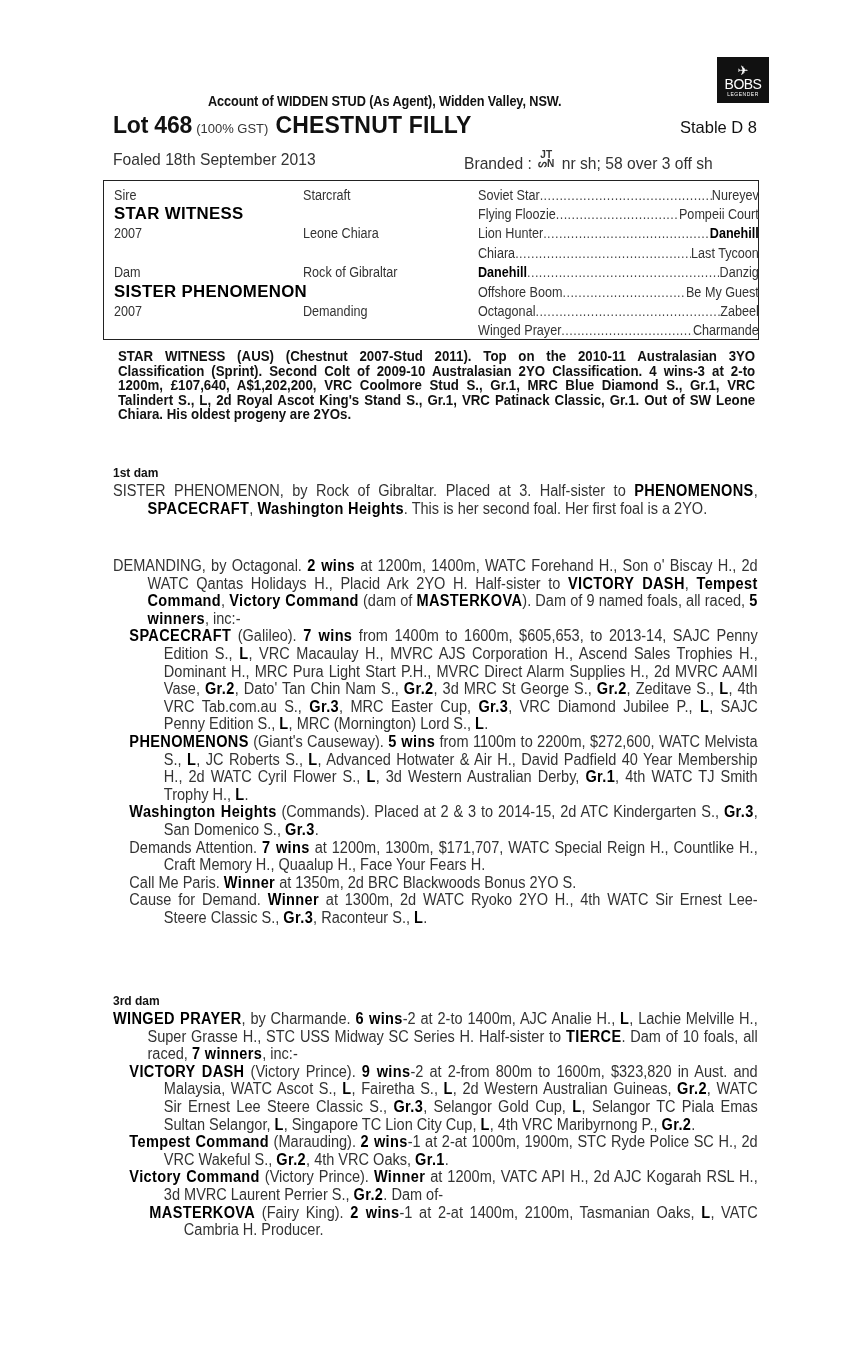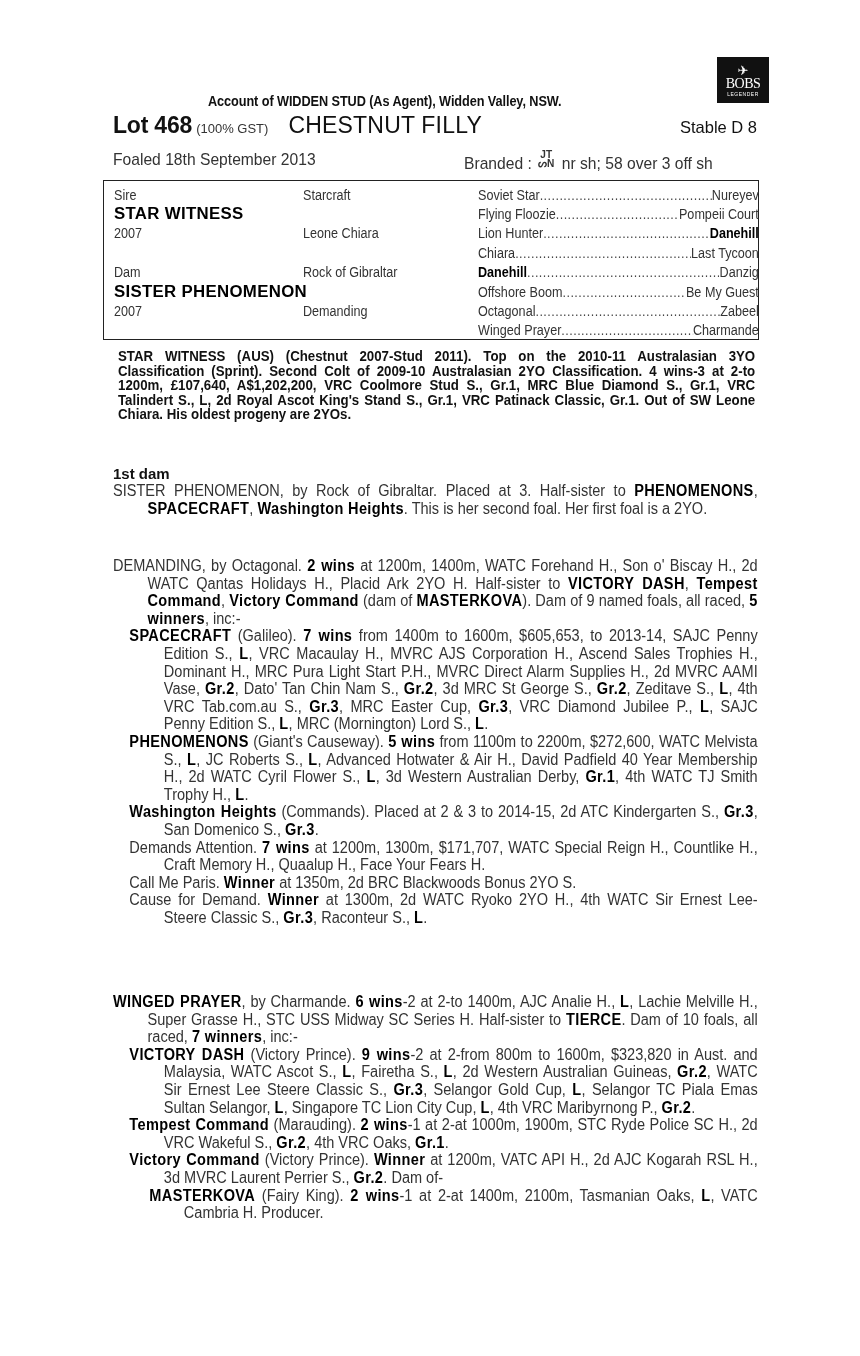--- a/index.html
+++ b/index.html
@@ -1,39 +1,39 @@
 <!DOCTYPE html>
 <html><head>
 <meta charset="utf-8">
 <style>
   html, body { margin:0; padding:0; background:#ffffff; }
   body { width:860px; height:1356px; position:relative; overflow:hidden; color:#111; font-family:"Liberation Sans", sans-serif; }
   .logo { position:absolute; left:717px; top:57px; width:52px; height:46px; background:#111; color:#fff; display:flex; flex-direction:column; align-items:center; justify-content:center; }
   .logo .bird { font-size:13px; line-height:13px; margin-top:2px; }
-  .logo .brand { font-family:Liberation Serif, serif; font-size:14px; line-height:14px; letter-spacing:-0.5px; }
+  .logo .brand { font-family:Liberation Sans, sans-serif; font-size:14px; line-height:14px; letter-spacing:-0.5px; }
   .logo .sub { font-size:5px; line-height:7px; letter-spacing:0.5px; }
   .account { position:absolute; left:208px; top:92px; font-size:15.5px; font-weight:bold; transform:scaleX(0.82); transform-origin:left top; white-space:nowrap; letter-spacing:-0.1px; }
   .lotline { position:absolute; left:113px; top:112px; width:644px; height:30px; white-space:nowrap; }
   .lot { font-size:23px; font-weight:900; letter-spacing:-0.2px; }
   .gst { font-size:13px; color:#333; margin-left:4px; }
-  .title { font-size:23px; font-weight:400; margin-left:20px; letter-spacing:0.2px; }
+  .title { font-size:23px; font-weight:700; margin-left:7px; letter-spacing:0.2px; }
   .stable { position:absolute; right:0; top:6px; font-size:16.5px; font-weight:normal; }
   .foaled { position:absolute; left:113px; top:150px; font-size:17px; color:#333; transform:scaleX(0.92); transform-origin:left top; white-space:nowrap; }
   .branded { position:absolute; left:464px; top:150px; font-size:17px; color:#333; transform:scaleX(0.92); transform-origin:left top; white-space:nowrap; }
   .brandmark { display:inline-block; font-size:11px; font-weight:bold; line-height:9px; vertical-align:2px; text-align:center; margin:0 8px 0 2px; }
   .ped { position:absolute; left:103px; top:180px; width:656px; height:160px; border:1.5px solid #222; box-sizing:border-box; }
   .ped .cell { position:absolute; font-size:14px; color:#333; white-space:nowrap; transform:scaleX(0.9); transform-origin:left top; }
   .ped .big { font-size:16px; font-weight:900; color:#000; transform:scaleX(1.05); letter-spacing:0.3px; }
   .gg { position:absolute; left:374px; width:281px; font-size:14px; color:#333; display:flex; white-space:nowrap; transform:scaleX(0.9); transform-origin:left top; width:312px; }
   .gg .dots { flex:1; overflow:hidden; color:#444; letter-spacing:0.5px; }
   .gg .dots::after { content:"................................................................................................"; }
   .gg b { color:#000; font-weight:900; }
   .sirebio { position:absolute; left:118px; top:349px; width:720px; font-size:15px; font-weight:bold; line-height:14.5px; text-align:justify; transform:scaleX(0.885); transform-origin:left top; color:#111; }
   .section { position:absolute; left:113px; width:645px; font-size:16px; line-height:17.6px; color:#333; }
-  .section h3 { margin:0; font-size:15px; font-weight:900; color:#111; line-height:17px; }
+  .section h3 { margin:0; font-size:12px; font-weight:900; color:#111; line-height:17px; }
   .para { text-align:justify; padding-left:38px; text-indent:-38px; white-space:normal; }
   .para.l1 { padding-left:56px; text-indent:-38px; }
   .para.l2 { padding-left:78px; text-indent:-38px; }
   .b { font-weight:900; color:#000; font-family:"Liberation Sans", sans-serif; letter-spacing:0.4px; }
   .inner { width:710px; transform:scaleX(0.908); transform-origin:left top; }
 </style>
 </head>
 <body>
 
 <div class="logo">
@@ -126,20 +126,21 @@
         <div class="para l1"><span class="b">PHENOMENONS</span> (Giant's Causeway). <span class="b">5 wins</span> from 1100m to 2200m, $272,600, WATC Melvista S., <span class="b">L</span>, JC Roberts S., <span class="b">L</span>, Advanced Hotwater &amp; Air H., David Padfield 40 Year Membership H., 2d WATC Cyril Flower S., <span class="b">L</span>, 3d Western Australian Derby, <span class="b">Gr.1</span>, 4th WATC TJ Smith Trophy H., <span class="b">L</span>.</div>
         <div class="para l1"><span class="b">Washington Heights</span> (Commands). Placed at 2 &amp; 3 to 2014-15, 2d ATC Kindergarten S., <span class="b">Gr.3</span>, San Domenico S., <span class="b">Gr.3</span>.</div>
         <div class="para l1">Demands Attention. <span class="b">7 wins</span> at 1200m, 1300m, $171,707, WATC Special Reign H., Countlike H., Craft Memory H., Quaalup H., Face Your Fears H.</div>
         <div class="para l1">Call Me Paris. <span class="b">Winner</span> at 1350m, 2d BRC Blackwoods Bonus 2YO S.</div>
         <div class="para l1">Cause for Demand. <span class="b">Winner</span> at 1300m, 2d WATC Ryoko 2YO H., 4th WATC Sir Ernest Lee-Steere Classic S., <span class="b">Gr.3</span>, Raconteur S., <span class="b">L</span>.</div>
       </div>
   </div>
 </div>
 
 <div class="section" style="top:993px">
+  <h3>3rd dam</h3>
   <div class="inner">
     <div class="para" id="third-intro"><span class="b">WINGED PRAYER</span>, by Charmande. <span class="b">6 wins</span>-2 at 2-to 1400m, AJC Analie H., <span class="b">L</span>, Lachie Melville H., Super Grasse H., STC USS Midway SC Series H. Half-sister to <span class="b">TIERCE</span>. Dam of 10 foals, all raced, <span class="b">7 winners</span>, inc:-</div>
     <div id="third-progeny">
         <div class="para l1"><span class="b">VICTORY DASH</span> (Victory Prince). <span class="b">9 wins</span>-2 at 2-from 800m to 1600m, $323,820 in Aust. and Malaysia, WATC Ascot S., <span class="b">L</span>, Fairetha S., <span class="b">L</span>, 2d Western Australian Guineas, <span class="b">Gr.2</span>, WATC Sir Ernest Lee Steere Classic S., <span class="b">Gr.3</span>, Selangor Gold Cup, <span class="b">L</span>, Selangor TC Piala Emas Sultan Selangor, <span class="b">L</span>, Singapore TC Lion City Cup, <span class="b">L</span>, 4th VRC Maribyrnong P., <span class="b">Gr.2</span>.</div>
         <div class="para l1"><span class="b">Tempest Command</span> (Marauding). <span class="b">2 wins</span>-1 at 2-at 1000m, 1900m, STC Ryde Police SC H., 2d VRC Wakeful S., <span class="b">Gr.2</span>, 4th VRC Oaks, <span class="b">Gr.1</span>.</div>
         <div class="para l1"><span class="b">Victory Command</span> (Victory Prince). <span class="b">Winner</span> at 1200m, VATC API H., 2d AJC Kogarah RSL H., 3d MVRC Laurent Perrier S., <span class="b">Gr.2</span>. Dam of-</div>
         <div class="para l2"><span class="b">MASTERKOVA</span> (Fairy King). <span class="b">2 wins</span>-1 at 2-at 1400m, 2100m, Tasmanian Oaks, <span class="b">L</span>, VATC Cambria H. Producer.</div>
       </div>
   </div>
 </div>

